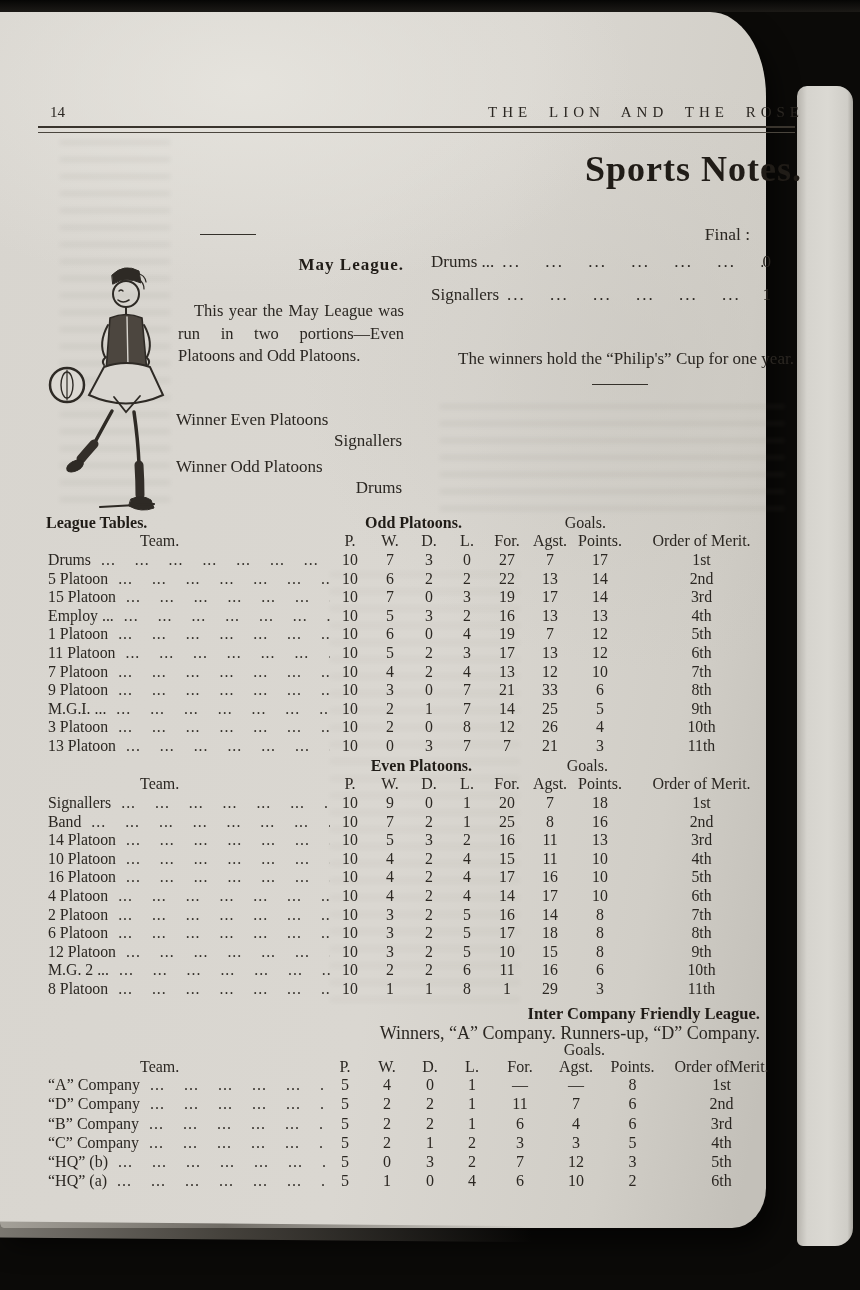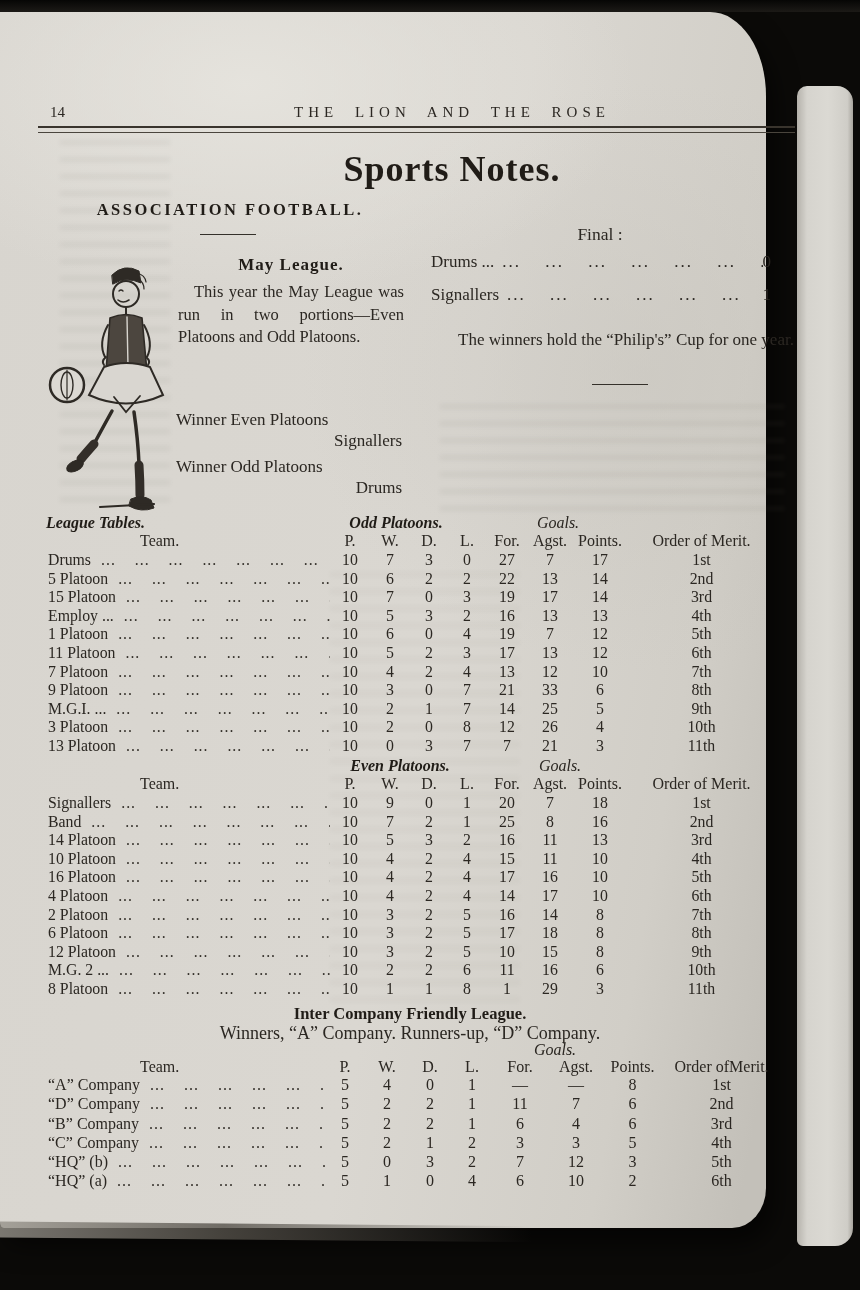--- a/index.html
+++ b/index.html
@@ -32,23 +32,23 @@
     position:absolute;left:0;top:1224px;width:560px;height:16px;
     background:linear-gradient(to right, #97938b, #55514a 40%, rgba(40,38,34,0) 95%);
     transform:skewY(.5deg);opacity:.8;
   }
   .bleed{
     position:absolute;pointer-events:none;opacity:.5;filter:blur(2px);
     background:repeating-linear-gradient(rgba(112,106,97,.16) 0 5px, rgba(112,106,97,0) 5px 17px);
   }
   .ink{position:absolute;color:#2b2722;}
   .b{font-weight:bold;color:#201c17;}
-  .ctr{text-align:center;}
+  .ctr{text-align:right;}
   .rt{text-align:right;}
-  .just{text-align:justify;}
+  .just{text-align:justify;margin-top:19px;}
 
   .folio{left:50px;top:92px;font-size:15px;}
   .running-title{left:100px;top:92px;width:704px;font-size:15px;letter-spacing:5px;word-spacing:8px;}
   .head-rule{position:absolute;left:38px;top:114px;width:757px;height:4px;
     border-top:2px solid #39342d;border-bottom:1px solid #4a453d;}
   .article-title{left:102px;top:136px;width:700px;font-size:36px;letter-spacing:1px;}
   .section-heading{left:78px;top:188px;width:304px;font-size:16.5px;letter-spacing:2.5px;}
   .rule-short{position:absolute;height:0;border-top:1.6px solid #34302a;width:56px;}
   .r1{left:200px;top:222px;}
   .r2{left:592px;top:372px;}
@@ -63,21 +63,21 @@
   .winner-val{left:178px;width:224px;font-size:17px;}
   .wv1{top:419px;}
   .wv2{top:466px;}
 
   .final-heading{left:450px;top:212px;width:300px;font-size:17.5px;}
   .final-results{position:absolute;left:431px;top:240px;width:340px;}
   .final-row{display:flex;align-items:baseline;font-size:17px;height:33px;}
   .final-row .leader{flex:1;overflow:hidden;white-space:nowrap;word-spacing:18px;padding:0 8px;letter-spacing:2px;}
   .note{left:440px;top:316px;width:356px;font-size:17px;line-height:23px;text-indent:18px;}
 
-  .tbl-label{font-size:16px;font-style:italic;}
+  .tbl-label{font-size:16px;}
   .lt-label{left:46px;top:502px;}
   .odd-title{left:330px;top:502px;width:132px;}
   .goals-1{left:510px;top:502px;width:96px;}
   .even-title{left:328px;top:745px;width:144px;}
   .goals-2{left:512px;top:745px;width:96px;}
   .inter-title{left:60px;top:992px;width:700px;font-size:16.5px;}
   .inter-sub{left:60px;top:1011px;width:700px;font-size:18px;}
   .goals-3{left:505px;top:1029px;width:100px;}
 
   .t-grid{position:absolute;left:48px;width:727px;display:grid;
@@ -108,21 +108,20 @@
 
   <div class="bleed" style="left:60px;top:128px;width:110px;height:370px;"></div>
   <div class="bleed" style="left:440px;top:392px;width:345px;height:108px;"></div>
   <div class="bleed" style="left:330px;top:560px;width:190px;height:430px;opacity:.3;"></div>
 
   <div class="ink folio">14</div>
   <div class="ink ctr running-title">THE LION AND THE ROSE</div>
   <div class="head-rule"></div>
 
   <div class="ink ctr b article-title">Sports Notes.</div>
-  <div class="ink ctr b section-heading">ASSOCIATION FOOTBALL.</div>
   <div class="rule-short r1"></div>
 
   <svg class="cartoon" width="130" height="260" viewBox="0 0 130 260">
     <g fill="none" stroke="#2e2a25" stroke-width="2" stroke-linecap="round">
 
       <circle cx="25" cy="130" r="17" stroke-width="2.5" fill="#dcd9d3"></circle>
       <ellipse cx="25" cy="130" rx="6" ry="13" stroke-width="1.4"></ellipse>
       <line x1="25" y1="115" x2="25" y2="145" stroke-width="1.2"></line>
 
       <path d="M70 20 Q82 8 97 16 L99 28 Q84 21 71 29 Z" fill="#2e2a25" stroke-width="1"></path>

